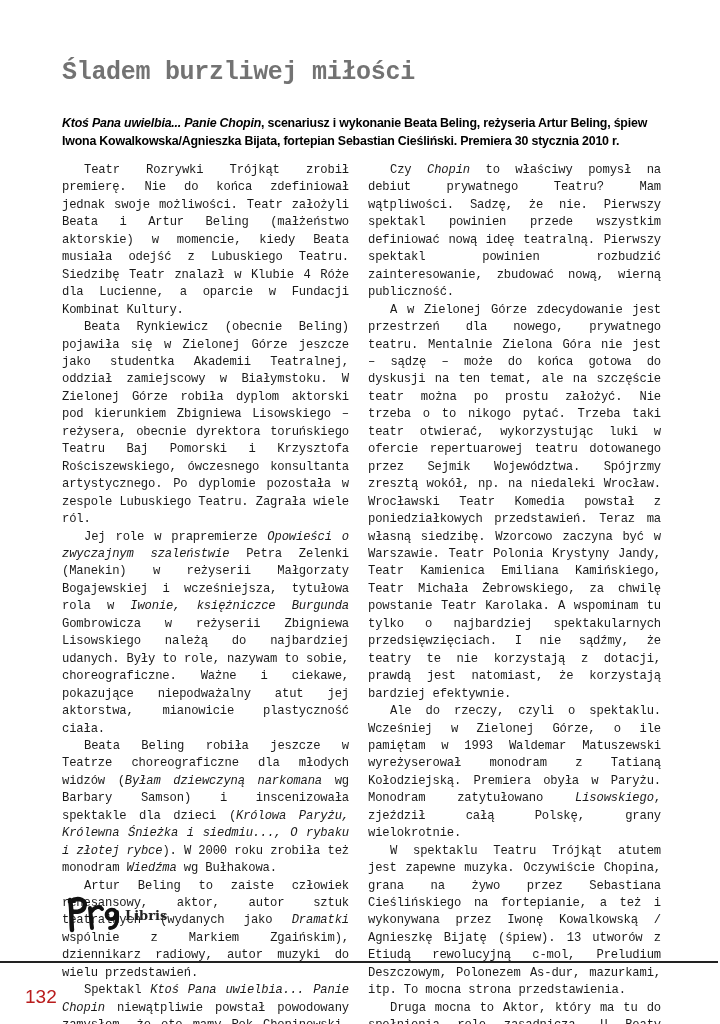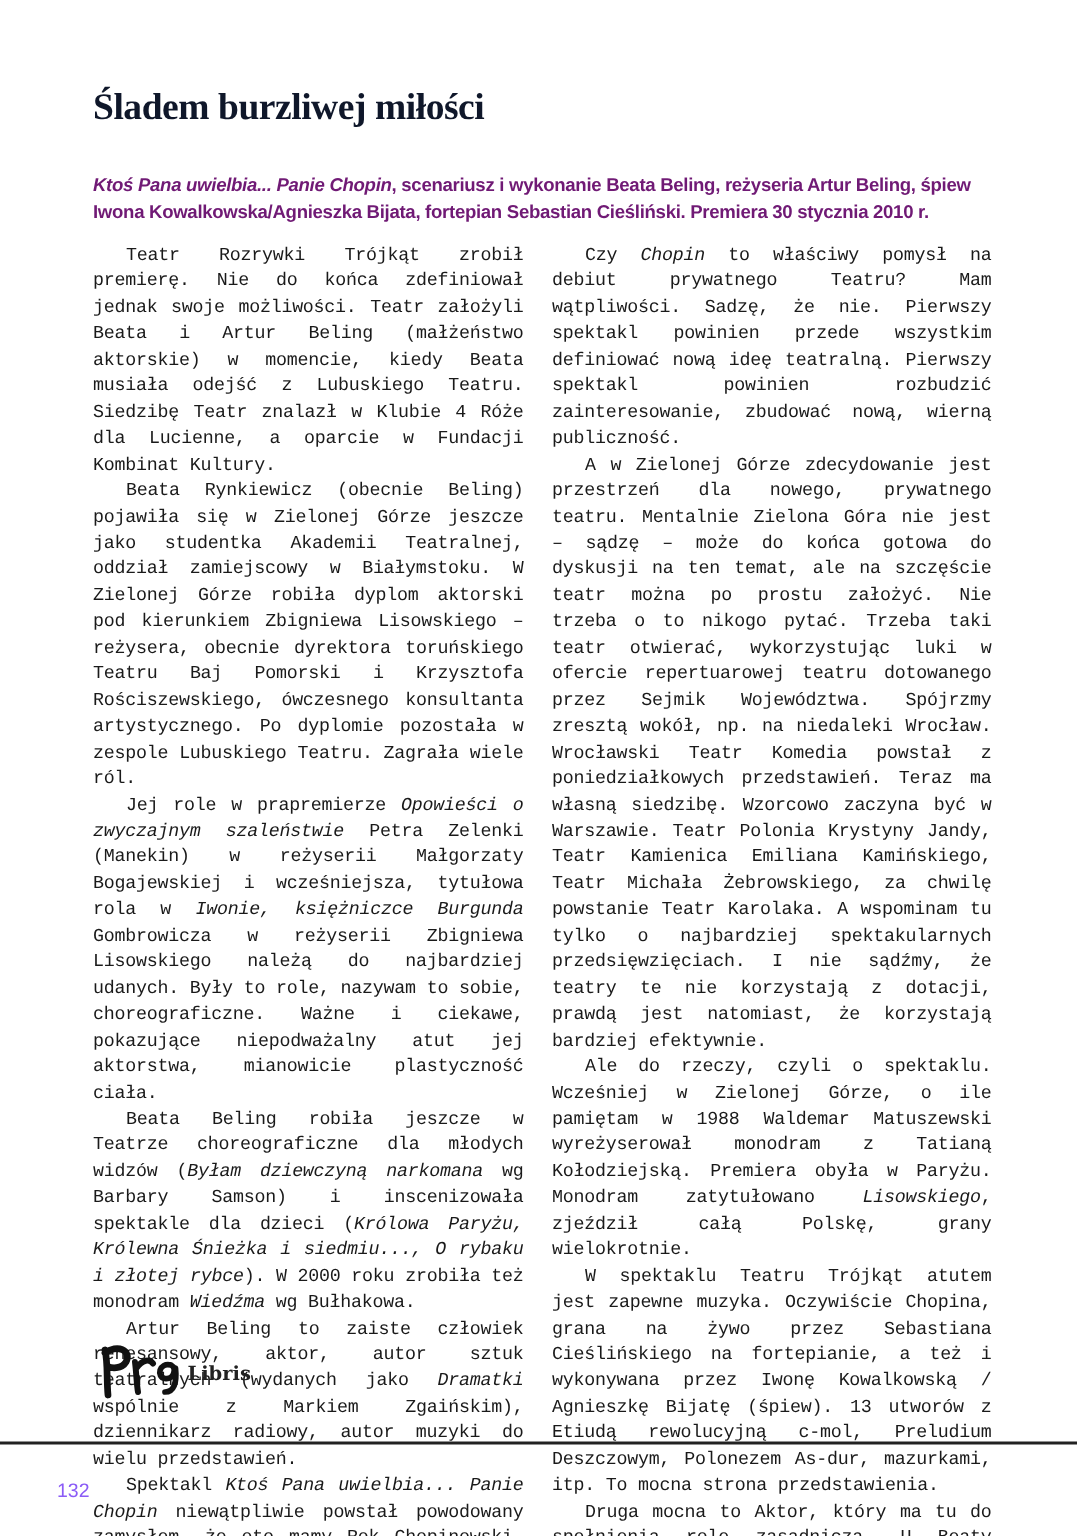--- a/index.html
+++ b/index.html
@@ -1,25 +1,25 @@
 <!DOCTYPE html>
 <html><head>
 <meta charset="utf-8">
 <style>
   html, body { margin: 0; padding: 0; background: #ffffff; }
   body { width: 720px; height: 1024px; position: relative; overflow: hidden; color: #1a1a1a; }
   .title {
     position: absolute; left: 62px; top: 58px;
-    font-family: Liberation Serif, serif; font-weight: bold;
-    font-size: 25px; letter-spacing: -0.3px; margin: 0; color: #0f172a;
+    font-family: Liberation Mono, monospace; font-weight: bold;
+    font-size: 25px; letter-spacing: -0.3px; margin: 0; color: #737373;
   }
   .lead {
     position: absolute; left: 62px; top: 114px; width: 600px;
     font-family: "Liberation Sans", sans-serif; font-weight: bold;
-    font-size: 12.4px; line-height: 18px; margin: 0; color: #701a75;
+    font-size: 12.4px; line-height: 18px; margin: 0; color: #000000;
     letter-spacing: -0.2px;
   }
   .lead i { font-style: italic; }
   .col {
     position: absolute; top: 162px;
     font-family: Liberation Mono, monospace;
     font-size: 12.2px; line-height: 17.45px; color: #1a1a1a;
     text-align: justify; hyphens: manual;
     letter-spacing: -0.15px;
   }
@@ -28,42 +28,42 @@
   .col p { margin: 0; text-indent: 22px; }
   .col i { font-style: italic; }
   .footer-rule {
     position: absolute; left: 0; top: 961px; width: 718px; height: 2px; background: #222;
   }
   .logo {
     position: absolute; left: 62px; top: 892px; width: 120px; height: 44px;
   }
   .page-number {
     position: absolute; left: 25px; top: 986px;
-    font-family: "Liberation Sans", sans-serif; font-size: 13px; color: #8b5cf6; margin-left: 13px;
+    font-family: "Liberation Sans", sans-serif; font-size: 19px; color: #b91c1c;
   }
 </style>
 </head>
 <body>
 
 <h1 class="title">Śladem burzliwej miłości</h1>
 
 <p class="lead"><i>Ktoś Pana uwielbia... Panie Chopin</i><span>, scenariusz i wykonanie Beata Beling, reżyseria Artur Beling, śpiew Iwona Kowalkowska/Agnieszka Bijata, fortepian Sebastian Cieśliński. Premiera 30 stycznia 2010 r.</span></p>
 
 <div class="col col-left" id="col-left">
     <p><span>Teatr Rozrywki Trójkąt zrobił premierę. Nie do końca zdefiniował jednak swoje możliwości. Teatr założyli Beata i Artur Beling (małżeństwo aktorskie) w momencie, kiedy Beata musiała odejść z Lubuskiego Teatru. Siedzibę Teatr znalazł w Klubie 4 Róże dla Lucienne, a oparcie w Fundacji Kombinat Kultury.</span></p>
     <p><span>Beata Rynkiewicz (obecnie Beling) pojawiła się w Zielonej Górze jeszcze jako studentka Akademii Teatralnej, oddział zamiejscowy w Białymstoku. W Zielonej Górze robiła dyplom aktorski pod kierunkiem Zbigniewa Lisowskiego – reżysera, obecnie dyrektora toruńskiego Teatru Baj Pomorski i Krzysztofa Rościszewskiego, ówczesnego konsultanta artystycznego. Po dyplomie pozostała w zespole Lubuskiego Teatru. Zagrała wiele ról.</span></p>
     <p><span>Jej role w prapremierze </span><i>Opowieści o zwyczajnym szaleństwie</i><span> Petra Zelenki (Manekin) w reżyserii Małgorzaty Bogajewskiej i wcześniejsza, tytułowa rola w </span><i>Iwonie, księżniczce Burgunda</i><span> Gombrowicza w reżyserii Zbigniewa Lisowskiego należą do najbardziej udanych. Były to role, nazywam to sobie, choreograficzne. Ważne i ciekawe, pokazujące niepodważalny atut jej aktorstwa, mianowicie plastyczność ciała.</span></p>
     <p><span>Beata Beling robiła jeszcze w Teatrze choreograficzne dla młodych widzów (</span><i>Byłam dziewczyną narkomana</i><span> wg Barbary Samson) i inscenizowała spektakle dla dzieci (</span><i>Królowa Paryżu, Królewna Śnieżka i siedmiu..., O rybaku i złotej rybce</i><span>). W 2000 roku zrobiła też monodram </span><i>Wiedźma</i><span> wg Bułhakowa.</span></p>
     <p><span>Artur Beling to zaiste człowiek renesansowy, aktor, autor sztuk teatralnych (wydanych jako </span><i>Dramatki</i><span> wspólnie z Markiem Zgaińskim), dziennikarz radiowy, autor muzyki do wielu przedstawień.</span></p>
     <p><span>Spektakl </span><i>Ktoś Pana uwielbia... Panie Chopin</i><span> niewątpliwie powstał powodowany zamysłem, że oto mamy Rok Chopinowski, zatem będzie się jubileuszowo sprzedawał. Pomysły inspirowane Chopinem jak grzyby po deszczu rodzą się w teatrach i nie tylko. Ich autorzy nie sięgają jednak po </span><i>Lato w Nohant</i><span> Jarosława Iwaszkiewicza. Raczej piszą własne scenariusze. Tak i uczynili Belingowie.</span></p>
   </div>
 <div class="col col-right" id="col-right">
     <p><span>Czy </span><i>Chopin</i><span> to właściwy pomysł na debiut prywatnego Teatru? Mam wątpliwości. Sadzę, że nie. Pierwszy spektakl powinien przede wszystkim definiować nową ideę teatralną. Pierwszy spektakl powinien rozbudzić zainteresowanie, zbudować nową, wierną publiczność.</span></p>
     <p><span>A w Zielonej Górze zdecydowanie jest przestrzeń dla nowego, prywatnego teatru. Mentalnie Zielona Góra nie jest – sądzę – może do końca gotowa do dyskusji na ten temat, ale na szczęście teatr można po prostu założyć. Nie trzeba o to nikogo pytać. Trzeba taki teatr otwierać, wykorzystując luki w ofercie repertuarowej teatru dotowanego przez Sejmik Województwa. Spójrzmy zresztą wokół, np. na niedaleki Wrocław. Wrocławski Teatr Komedia powstał z poniedziałkowych przedstawień. Teraz ma własną siedzibę. Wzorcowo zaczyna być w Warszawie. Teatr Polonia Krystyny Jandy, Teatr Kamienica Emiliana Kamińskiego, Teatr Michała Żebrowskiego, za chwilę powstanie Teatr Karolaka. A wspominam tu tylko o najbardziej spektakularnych przedsięwzięciach. I nie sądźmy, że teatry te nie korzystają z dotacji, prawdą jest natomiast, że korzystają bardziej efektywnie.</span></p>
-    <p><span>Ale do rzeczy, czyli o spektaklu. Wcześniej w Zielonej Górze, o ile pamiętam w 1988 Waldemar Matuszewski wyreżyserował monodram z Tatianą Kołodziejską. Premiera obyła w Paryżu. Monodram zatytułowano </span><i>Lisowskiego</i><span>, zjeździł całą Polskę, grany wielokrotnie.</span></p>
+    <p><span>Ale do rzeczy, czyli o spektaklu. Wcześniej w Zielonej Górze, o ile pamiętam w 1993 Waldemar Matuszewski wyreżyserował monodram z Tatianą Kołodziejską. Premiera obyła w Paryżu. Monodram zatytułowano </span><i>Lisowskiego</i><span>, zjeździł całą Polskę, grany wielokrotnie.</span></p>
     <p><span>W spektaklu Teatru Trójkąt atutem jest zapewne muzyka. Oczywiście Chopina, grana na żywo przez Sebastiana Cieślińskiego na fortepianie, a też i wykonywana przez Iwonę Kowalkowską / Agnieszkę Bijatę (śpiew). 13 utworów z Etiudą rewolucyjną c-mol, Preludium Deszczowym, Polonezem As-dur, mazurkami, itp. To mocna strona przedstawienia.</span></p>
     <p><span>Druga mocna to Aktor, który ma tu do spełnienia rolę zasadniczą. U Beaty Beling daje się zauważyć głód grania. Aktorka jest w znakomitej formie. Jej George Sand jest wyraziście zbudowana, zmienna w czasie, który biegnie w anegdocie przedstawienia (1838-2947), czyli kiedy Frycek ma lat 28. Ale</span></p>
   </div>
 
 <div class="logo">
   <svg width="120" height="44" viewBox="0 0 120 44">
     <path d="M8 8 C10 16 9 28 10 38 M8 10 C16 4 26 8 22 16 C19 21 12 20 10 19" stroke="#111" stroke-width="4.5" fill="none" stroke-linecap="round"></path>
     <path d="M28 16 C29 24 29 30 30 36 M29 20 C33 14 38 14 40 17" stroke="#111" stroke-width="4" fill="none" stroke-linecap="round"></path>
     <path d="M52 18 C44 16 42 26 48 27 C54 28 56 20 52 18 M55 20 C56 30 54 36 48 36" stroke="#111" stroke-width="3.8" fill="none" stroke-linecap="round"></path>
     <text x="63" y="28" font-family="DejaVu Serif, serif" font-size="13" font-weight="bold" fill="#222">Libris</text>

